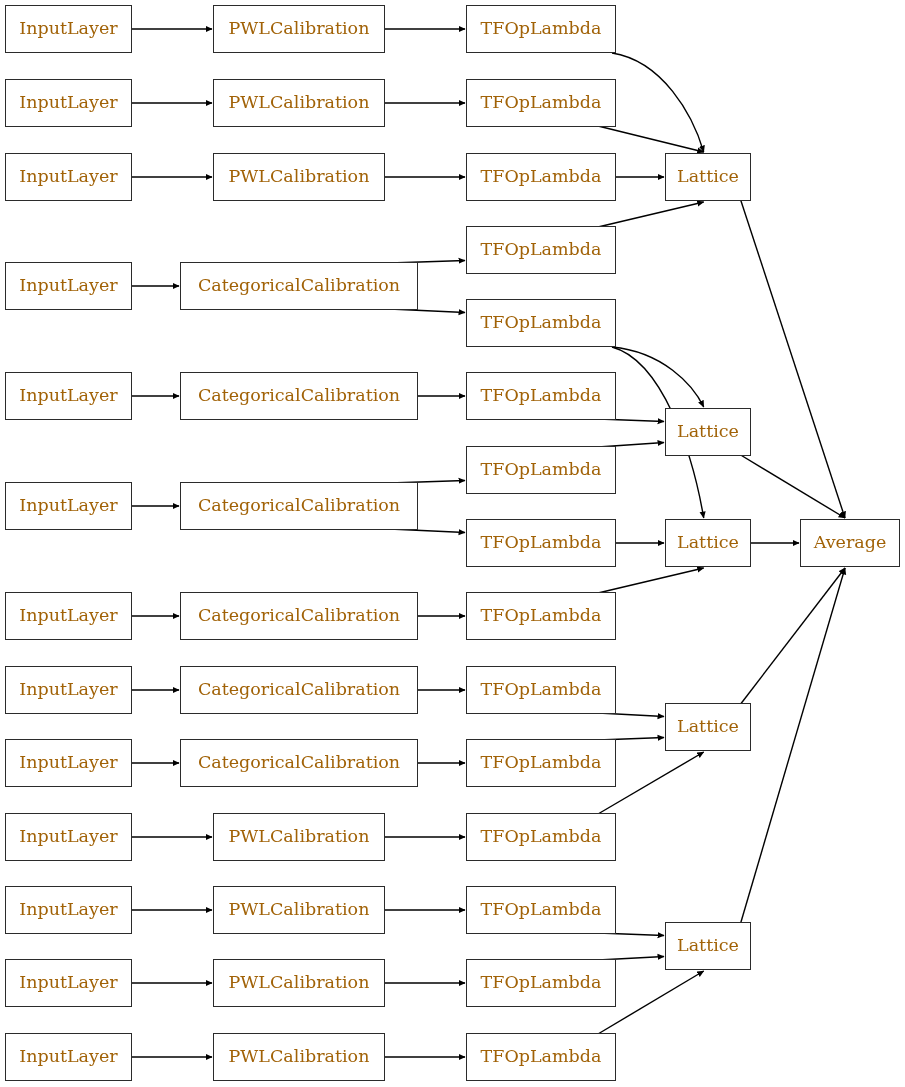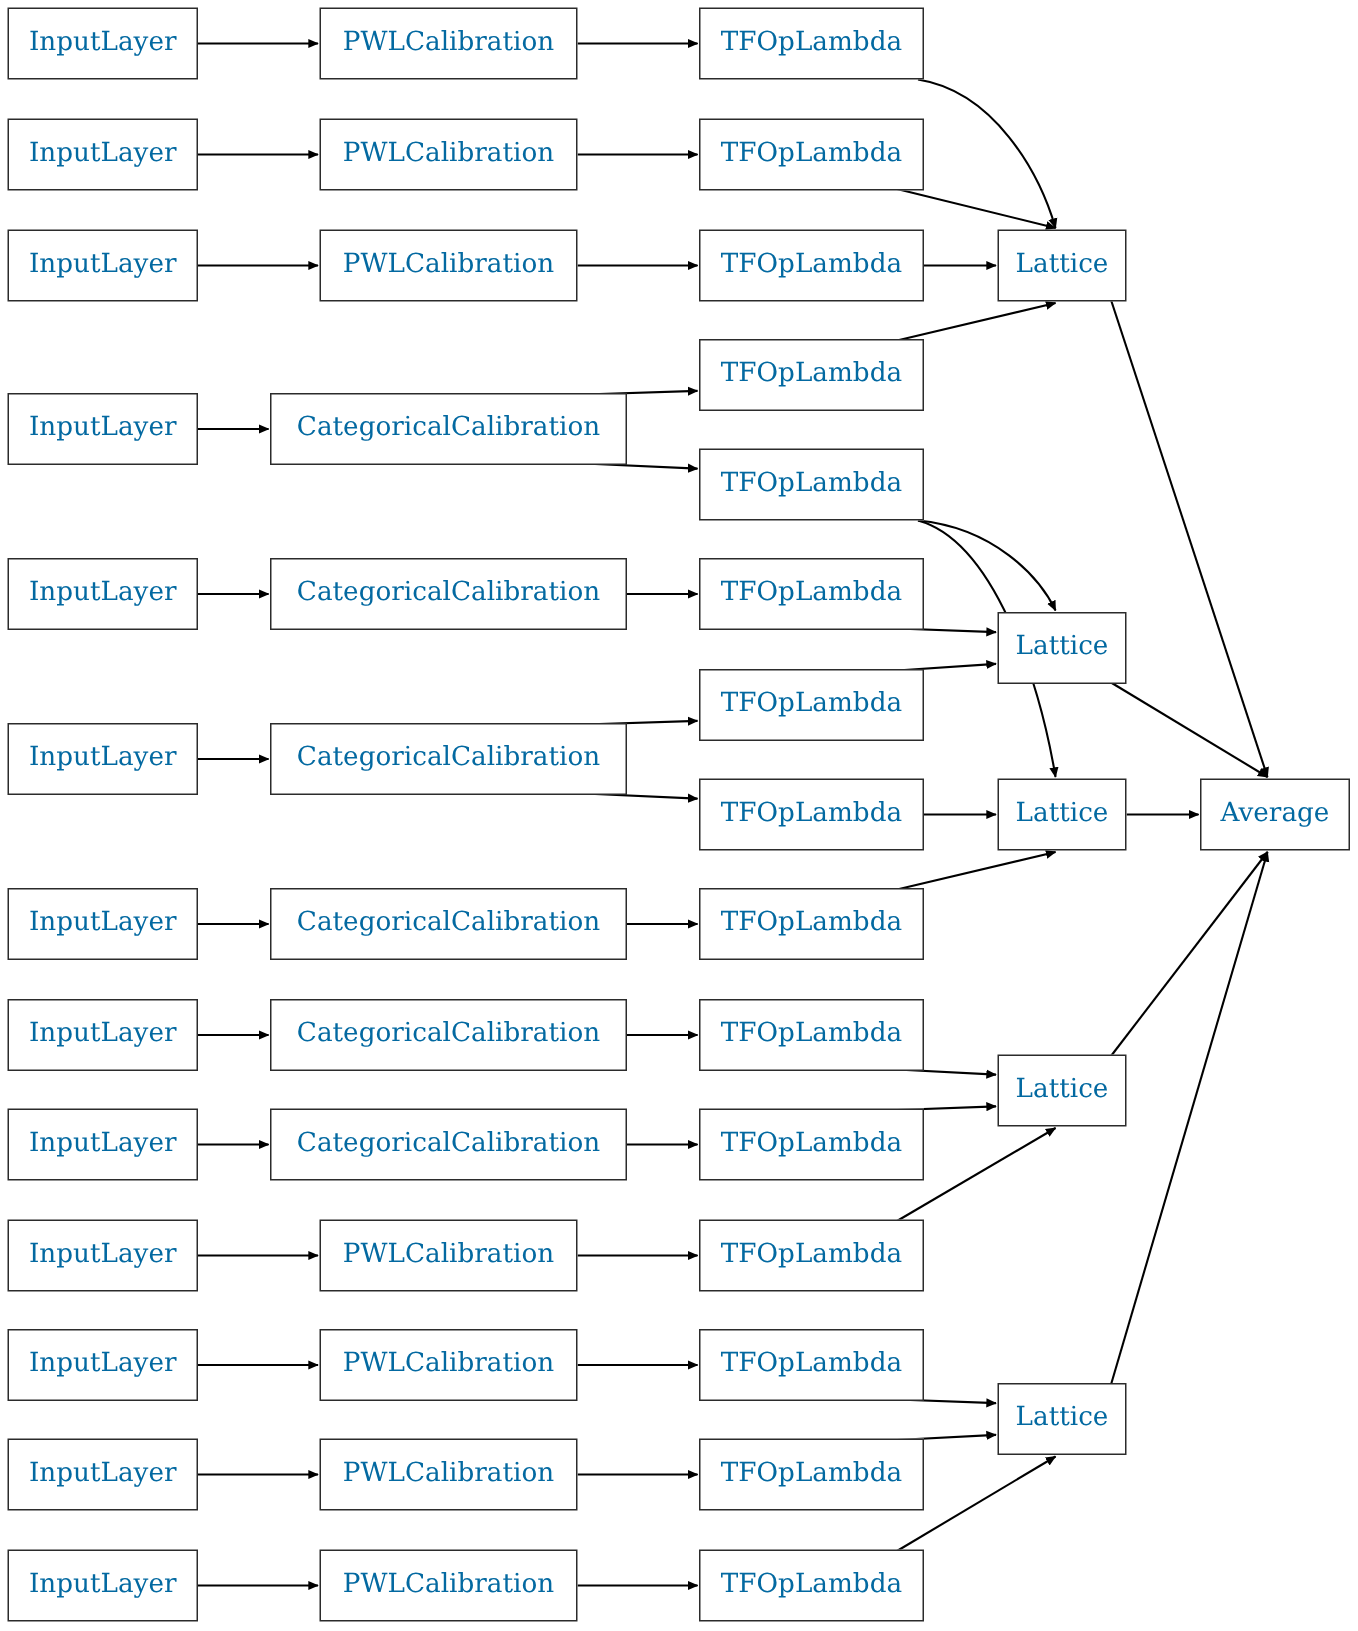--- a/index.html
+++ b/index.html
@@ -24,21 +24,21 @@
     pointer-events: none;
   }
   .node {
     position: absolute;
     box-sizing: border-box;
     border: 1.4px solid #2b2b2b;
     background: #ffffff;
     display: flex;
     align-items: center;
     justify-content: center;
-    color: #0369a1;
+    color: #a16207;
     font-size: 17.5px;
     line-height: 1;
     white-space: nowrap;
     letter-spacing: 0px;
   }
   .node-label {
     display: block;
     pointer-events: none;
   }
 </style>

